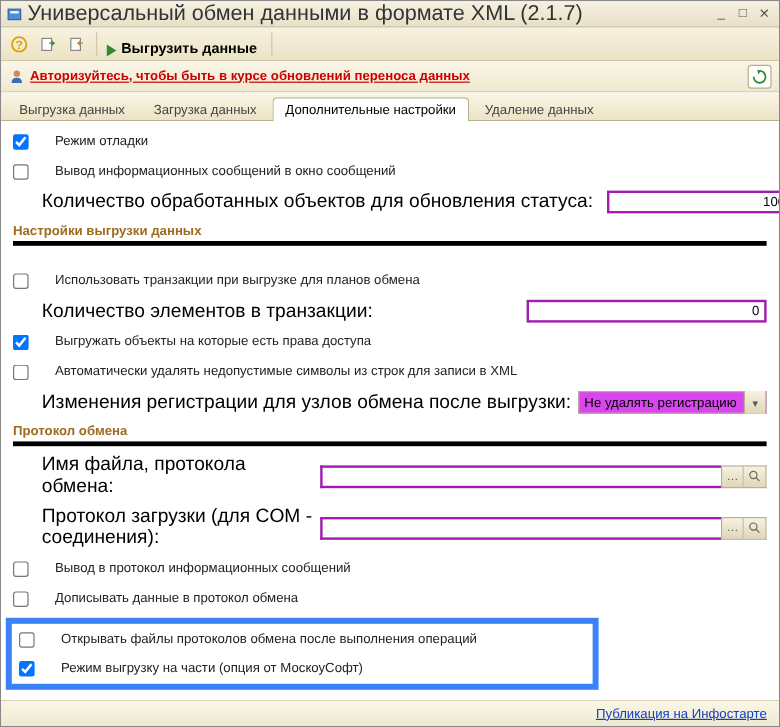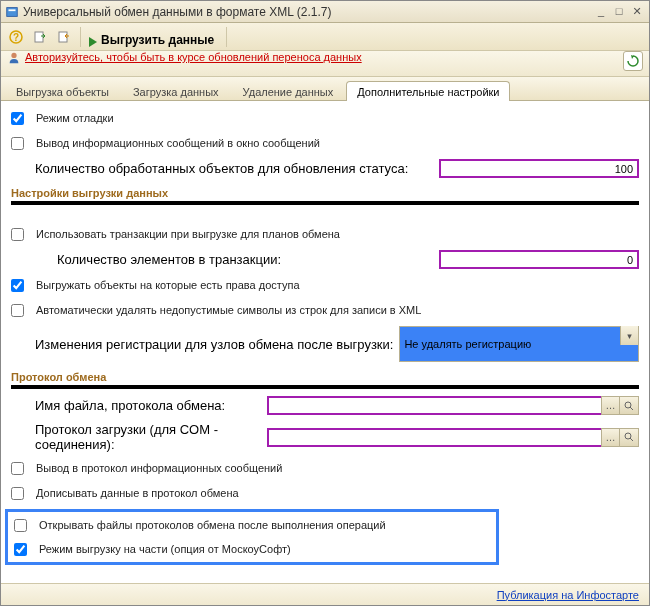--- a/index.html
+++ b/index.html
@@ -22,21 +22,21 @@
   }
   .titlebar {
     background: linear-gradient(to bottom, #f5f0e0, #e8e0c8);
     height: 22px;
     display: flex;
     align-items: center;
     padding: 0 4px;
     border-bottom: 1px solid #b8b090;
   }
   .titlebar .icon { width: 14px; height: 14px; margin-right: 4px; }
-  .titlebar .title { flex: 1; font-size: 12px; color: #333; }
+  .titlebar .title { flex: 1; font-size: 18px; color: #333; }
   .titlebar .winbtn {
     width: 16px; height: 14px; text-align: center; font-size: 11px;
     color: #555; margin-left: 2px; cursor: default;
   }
   .toolbar {
     background: linear-gradient(to bottom, #f7f2e0, #ece3c5);
     height: 28px;
     display: flex;
     align-items: center;
     padding: 0 4px;
@@ -52,22 +52,23 @@
     height: 22px; display: flex; align-items: flex-end; padding: 0 6px 0 2px;
     border: 1px solid transparent; border-radius: 3px; gap: 4px;
   }
   .action-btn .play {
     width: 0; height: 0; border-left: 8px solid #2e8b2e; border-top: 5px solid transparent;
     border-bottom: 5px solid transparent;
   }
   .action-btn span { font-size: 12px; font-weight: bold; }
   .authbar {
     background: linear-gradient(to bottom, #faf6e8, #f0e9d0);
-    height: 26px; display: flex; align-items: flex-start; padding: 0 6px;
+    height: 26px; display: flex; align-items: center; padding: 0 6px;
     border-bottom: 1px solid #cfc7a8;
+    font-weight: bold;
   }
   .authbar .person { width: 14px; height: 14px; margin-right: 4px; }
   .authbar a { color: #c00; text-decoration: underline; font-size: 11px; }
   .authbar .spacer { flex: 1; }
   .refresh {
     width: 20px; height: 20px; border: 1px solid #b8b090; border-radius: 3px;
     display: flex; align-items: center; justify-content: center; background: #fff;
   }
   .tabbar {
     background: linear-gradient(to bottom, #faf6e8, #ece3c5);
@@ -79,58 +80,58 @@
     border: 1px solid transparent; border-bottom: none;
     border-radius: 4px 4px 0 0; margin-right: 2px; position: relative; top: 1px;
   }
   .tab.active {
     background: #fff; border-color: #b8b090; color: #000;
   }
   .content {
     flex: 1; background: #fff; padding: 8px 10px; overflow-y: auto;
     display: flex; flex-direction: column; gap: 7px;
   }
-  .row { display: flex; align-items: center; gap: 12px; min-height: 18px; }
+  .row { display: flex; align-items: center; gap: 22px; min-height: 18px; }
   .row label { font-size: 11px; color: #222; }
   .chk { width: 13px; height: 13px; margin: 0; }
   .section-title {
     color: #9e6b1f; font-weight: bold; font-size: 11px;
     border-bottom: 4px solid #000000; padding-bottom: 2px; margin-top: 2px;
   }
   .field-row { display: flex; align-items: center; gap: 6px; }
-  .field-row .lbl { flex: 0 0 auto; font-size: 13px; padding-left: 24px; }
+  .field-row .lbl { flex: 0 0 auto; font-size: 16px; padding-left: 24px; }
   .field-row .spacer { flex: 1; }
   input.tx {
     border: 2px solid #a21caf; height: 19px; font-size: 11px; padding: 0 4px;
     background: #fff;
   }
   .num { text-align: right; width: 200px; }
   .select {
-    border: 1px solid #b8b090; height: 36px; font-size: 11px; flex: 1;
-    display: flex; align-items: center; padding: 0 4px; background: #3b82f6; position: relative;
+    border: 1px solid #b8b090; height: 19px; font-size: 11px; flex: 1;
+    display: flex; align-items: center; padding: 0 4px; background: #d946ef; position: relative;
   }
   .select .dd {
     position: absolute; right: 0; top: -1px; width: 18px; height: 19px;
     border-left: 1px solid #b8b090; display: flex; align-items: center; justify-content: center;
     background: linear-gradient(to bottom, #f7f2e0, #e0d7b8);
   }
   .select .dd::after, .minibtn.dd::after { content: "▾"; font-size: 9px; color: #555; }
   .inputgrp { display: flex; flex: 1; }
   .inputgrp input { flex: 1; border-right: none; }
   .minibtn {
     width: 19px; height: 19px; border: 1px solid #b8b090;
     display: flex; align-items: center; justify-content: center;
     background: linear-gradient(to bottom, #f7f2e0, #e0d7b8);
     font-size: 10px; color: #555;
   }
   .minibtn + .minibtn { border-left: none; }
   .highlight-box {
-    border: 3px solid #3b82f6; padding: 4px 6px; margin-left: -6px; margin-right: 140px;
-  }
-  .indent { margin-left: 22px; }
+    border: 5px solid #3b82f6; padding: 4px 6px; margin-left: -6px; margin-right: 140px;
+  }
+  .indent { }
   .footer {
     background: linear-gradient(to bottom, #faf6e8, #f0e9d0);
     height: 22px; display: flex; align-items: center; justify-content: flex-end;
     padding: 0 10px; border-top: 1px solid #cfc7a8;
   }
   .footer a { color: #1040c0; text-decoration: underline; font-size: 11px; }
 </style>
 </head>
 <body>
 
@@ -183,24 +184,24 @@
     <div class="spacer"></div>
     <div class="refresh">
       <svg width="12" height="12">
           <path d="M6 1 A5 5 0 1 1 1 6" fill="none" stroke="#2e8b2e" stroke-width="1.5"></path>
           <path d="M4 0 L7 1 L5 4 Z" fill="#2e8b2e"></path>
         </svg>
     </div>
   </div>
 
   <div class="tabbar">
-    <div class="tab">Выгрузка объекты</div>
+    <div class="tab">Выгрузка данных</div>
     <div class="tab">Загрузка данных</div>
+    <div class="tab active">Дополнительные настройки</div>
     <div class="tab">Удаление данных</div>
-    <div class="tab active">Дополнительные настройки</div>
   </div>
 
   <div class="content">
 
     <div class="row">
       <input type="checkbox" class="chk" checked="" style="">
       <label>Режим отладки</label>
     </div>
 
     <div class="row">

